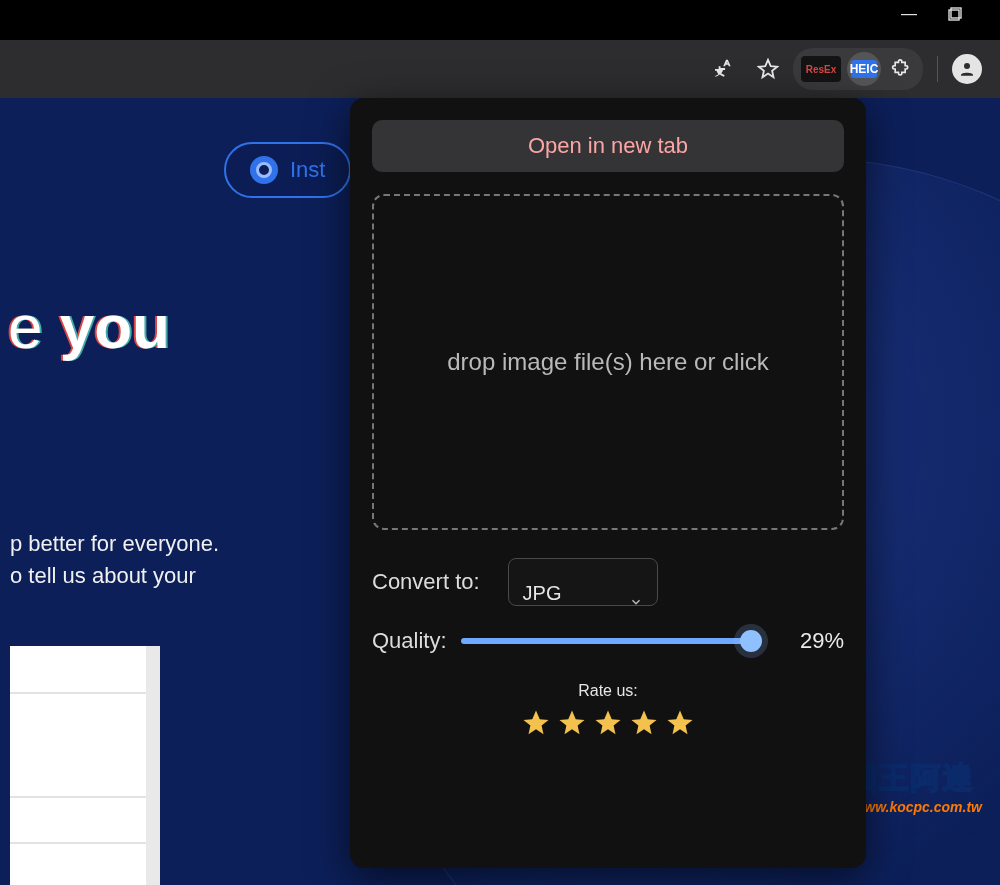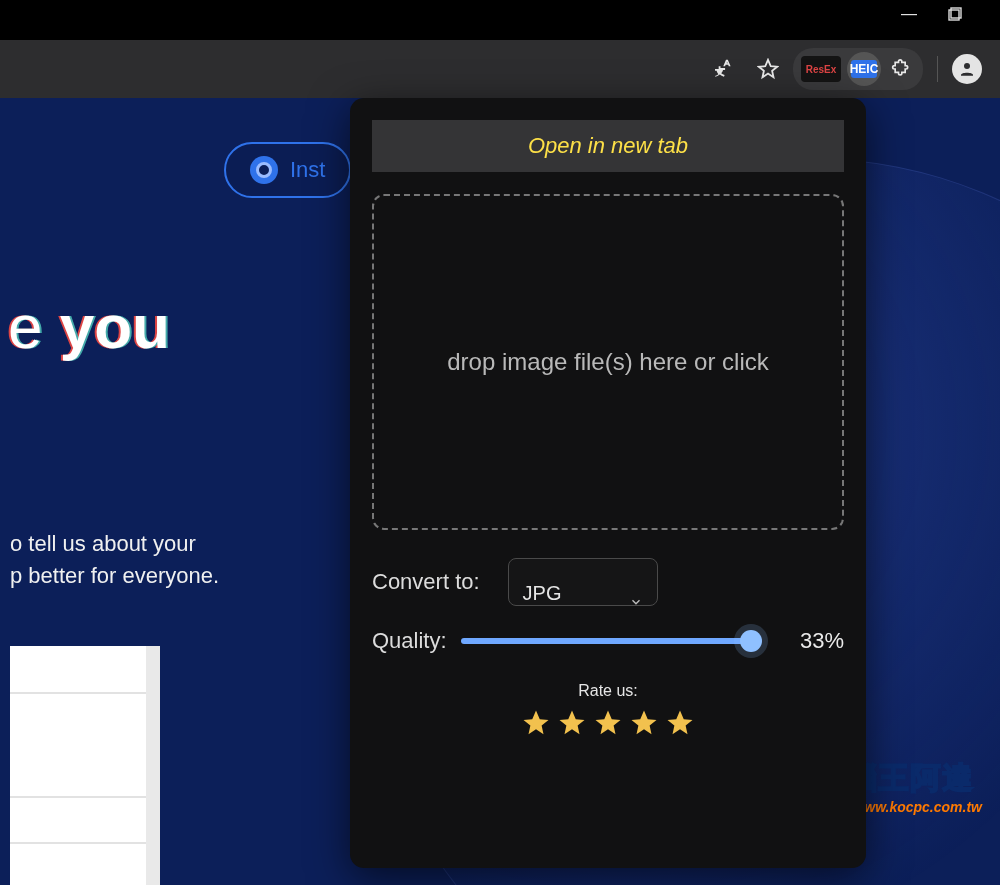--- a/index.html
+++ b/index.html
@@ -106,24 +106,23 @@
     position:absolute; left:350px; top:98px;
     width:516px; height:770px;
     background:#111112;
     border-radius:14px;
     box-shadow: 0 10px 40px rgba(0,0,0,.6);
     color:#e8e8e8;
     padding:22px;
     display:flex; flex-direction:column; gap:22px;
   }
   .open-btn {
-    width:100%; height:52px; border:none; border-radius:0;
-    background:#343436; color:#fde047; font-size:22px;
+    width:100%; height:52px; border:none; border-radius:10px;
+    background:#343436; color:#fca5a5; font-size:22px;
     cursor:pointer;
-    font-style:italic;
   }
   .dropzone {
     flex:0 0 336px;
     border:2.5px dashed #777; border-radius:12px;
     display:flex; align-items:center; justify-content:center;
     color:#b9b9b9; font-size:24px;
     cursor:pointer;
   }
   .row { display:flex; align-items:center; gap:28px; font-size:22px; color:#dcdcdc;}
   .convert-row { margin-top:6px; }
@@ -201,22 +200,22 @@
     <span class="chrome-icon"></span>
     <span>Inst</span>
   </div>
 
   <div class="headline">
     <span style="font-weight:400">e</span>
     <span>you</span>
   </div>
 
   <div class="subtext">
+    <div>p better for everyone.</div>
     <div>o tell us about your</div>
-    <div>p better for everyone.</div>
   </div>
 
   <div class="mini-panel">
     <div class="stripe"></div>
     <div class="hline" style="top:46px"></div>
     <div class="hline" style="top:150px"></div>
     <div class="hline" style="top:196px"></div>
   </div>
 
   <div class="watermark">
@@ -247,21 +246,21 @@
     </div>
   </div>
 
   <div class="row quality-row">
     <span>Quality:</span>
     <div class="slider-wrap">
       <div class="slider-track">
         <div class="slider-thumb"></div>
       </div>
     </div>
-    <span class="qval">33%</span>
+    <span class="qval">29%</span>
   </div>
 
   <div class="rate-block">
     <div class="rate-label">Rate us:</div>
     <div class="stars">
       <span class="star"><svg viewBox="0 0 24 24" width="30" height="30" fill="#f2c14e">
             <polygon points="12 2 15 9 22 9.5 16.5 14 18 21 12 17 6 21 7.5 14 2 9.5 9 9"></polygon>
           </svg></span>
       <span class="star"><svg viewBox="0 0 24 24" width="30" height="30" fill="#f2c14e">
             <polygon points="12 2 15 9 22 9.5 16.5 14 18 21 12 17 6 21 7.5 14 2 9.5 9 9"></polygon>

